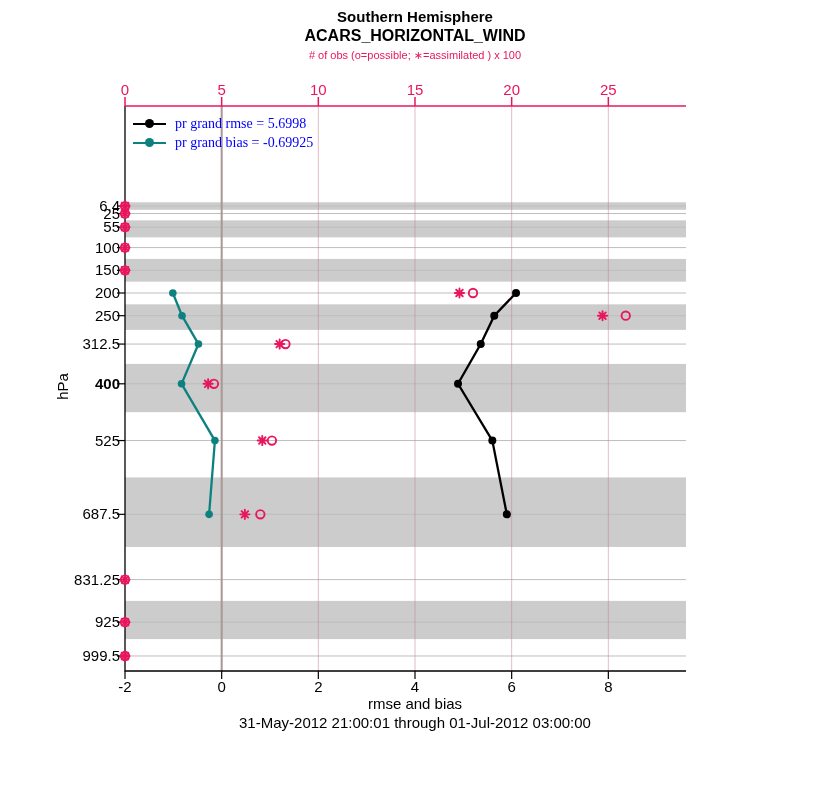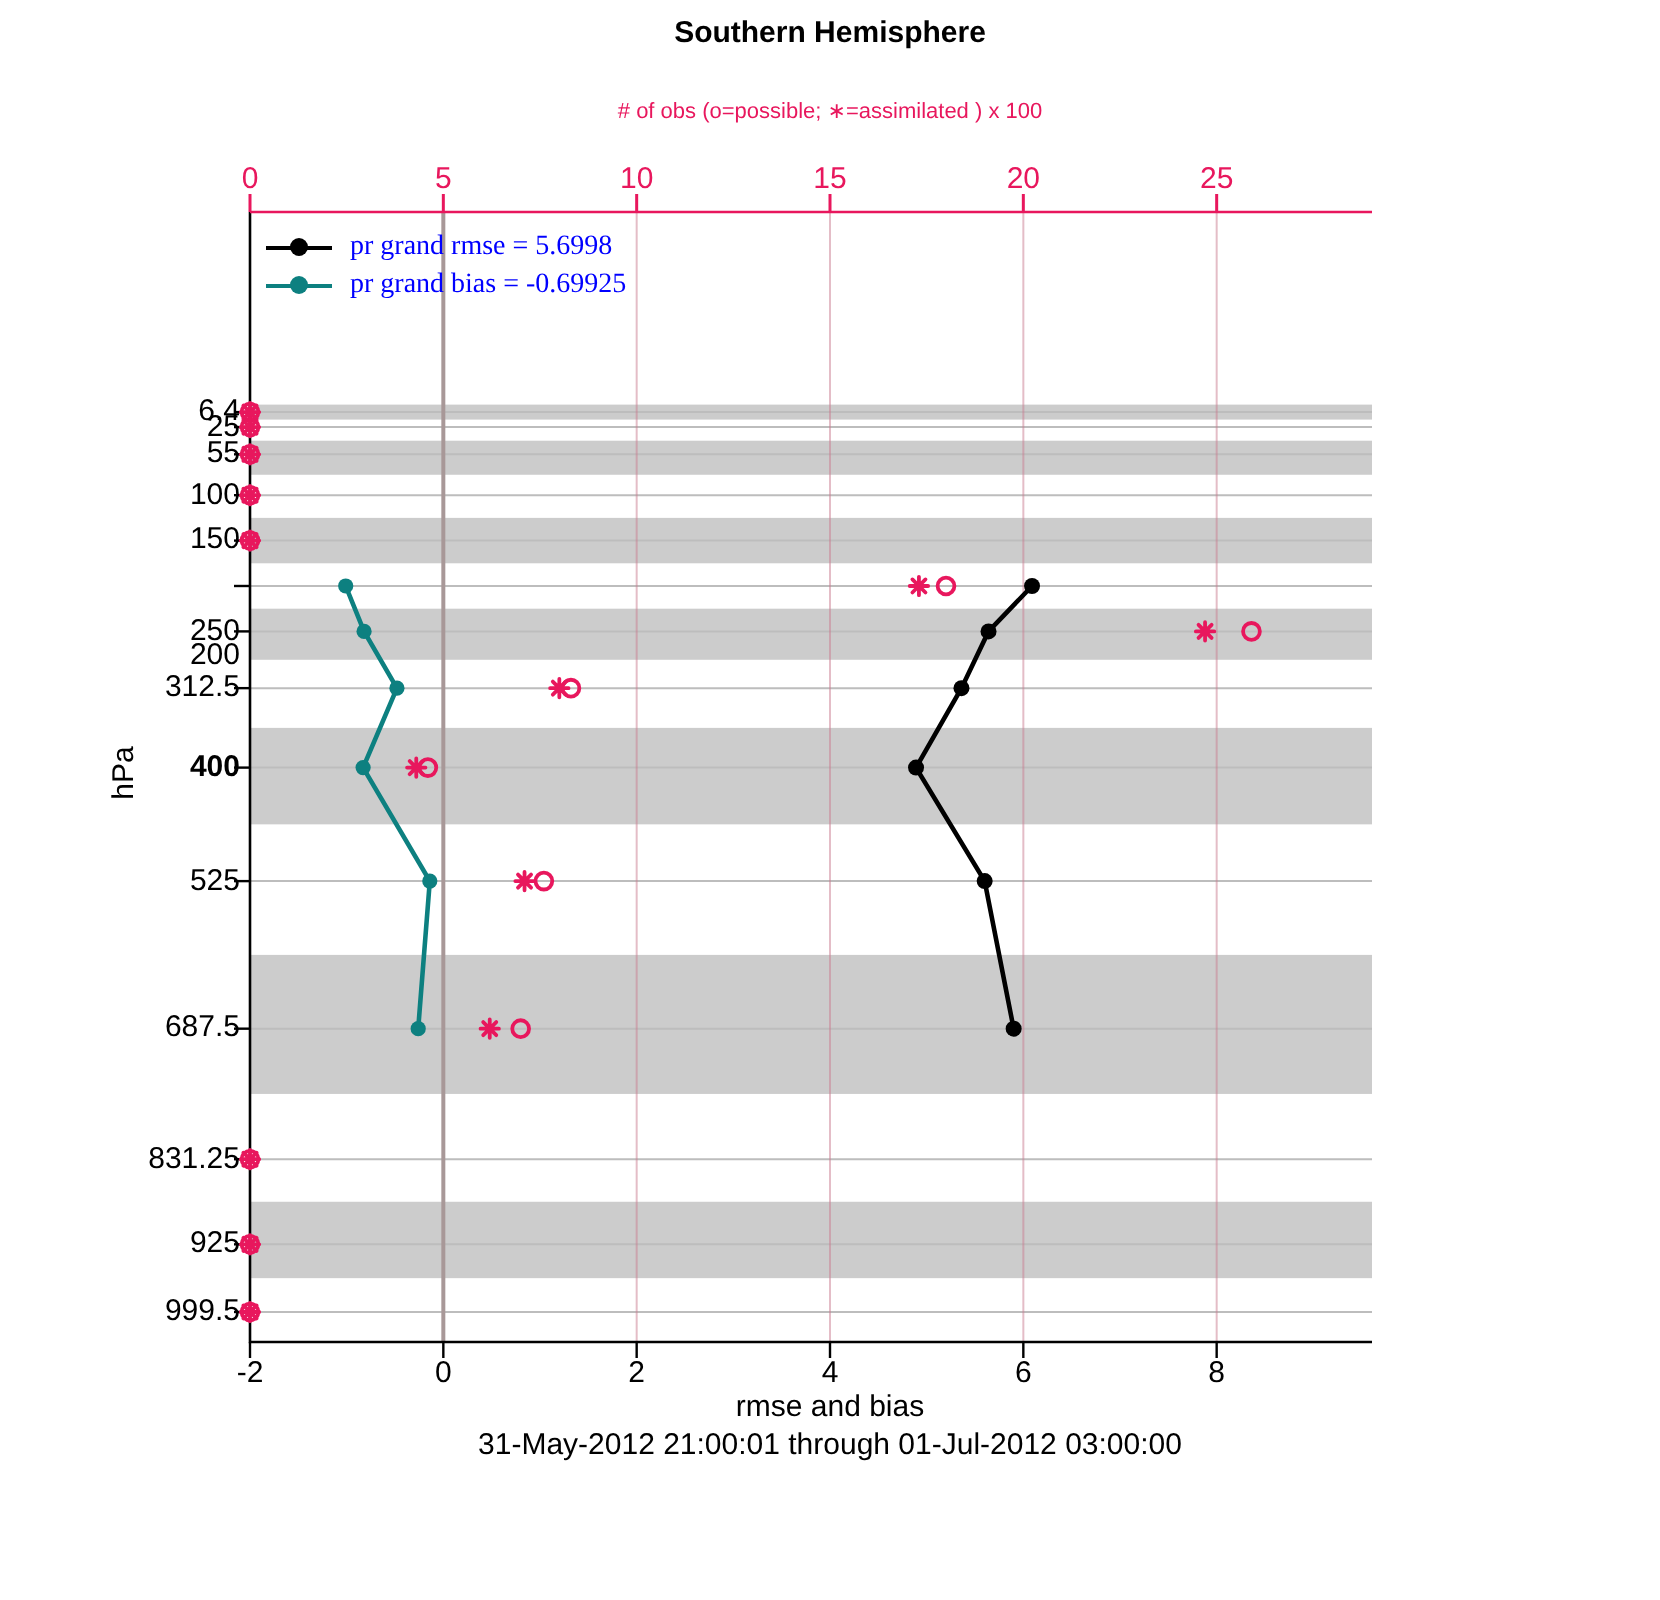--- a/index.html
+++ b/index.html
@@ -23,20 +23,21 @@
   .ticklabel{position:absolute;font-size:15px;color:#000;}
   .ticklabel.center{transform:translateX(-50%);}
   .ylab-tick{position:absolute;font-size:15px;color:#000;width:62px;text-align:right;}
   svg{position:absolute;left:0;top:0;}
 </style>
 </head>
 <body>
 
 <div class="fig">
   <div class="abs title1">Southern Hemisphere</div>
+  <div class="abs title2">ACARS_HORIZONTAL_WIND</div>
   <div class="abs obslabel" id="obslabel" style="color: rgb(232, 23, 93);"># of obs (o=possible; ∗=assimilated ) x 100</div>
 
   <svg id="plot-svg" width="830" height="800">
       <rect x="125" y="202.3035075" width="580" height="7.491495000000015" fill="#cccccc"></rect>
       <rect x="125" y="220.3512" width="580" height="17.02612499999998" fill="#cccccc"></rect>
       <rect x="125" y="258.94375" width="580" height="22.701499999999953" fill="#cccccc"></rect>
       <rect x="125" y="304.34675" width="580" height="25.539187500000025" fill="#cccccc"></rect>
       <rect x="125" y="363.9381875" width="580" height="48.24068749999998" fill="#cccccc"></rect>
       <rect x="125" y="477.4456875" width="580" height="69.52334374999992" fill="#cccccc"></rect>
       <rect x="125" y="600.88509375" width="580" height="38.195273749999956" fill="#cccccc"></rect>
@@ -182,21 +183,21 @@
       <div class="ticklabel center" style="left: 318.333px; top: 678px;">2</div>
       <div class="ticklabel center" style="left: 415px; top: 678px;">4</div>
       <div class="ticklabel center" style="left: 511.667px; top: 678px;">6</div>
       <div class="ticklabel center" style="left: 608.333px; top: 678px;">8</div>
       <div class="ticklabel center" style="left: 705px; top: 678px;">10</div>
       <div class="ylab-tick" style="left: 58px; top: 197.049px;">6.4</div>
       <div class="ylab-tick" style="left: 58px; top: 204.541px;">25</div>
       <div class="ylab-tick" style="left: 58px; top: 218.162px;">55</div>
       <div class="ylab-tick" style="left: 58px; top: 238.593px;">100</div>
       <div class="ylab-tick" style="left: 58px; top: 261.294px;">150</div>
-      <div class="ylab-tick" style="left: 58px; top: 283.996px; margin-top: 35px;">200</div>
+      <div class="ylab-tick" style="left: 58px; top: 283.996px;">200</div>
       <div class="ylab-tick" style="left: 58px; top: 306.697px;">250</div>
       <div class="ylab-tick" style="left: 58px; top: 335.074px;">312.5</div>
       <div class="ylab-tick" style="left: 58px; top: 374.802px; font-weight: bold;">400</div>
       <div class="ylab-tick" style="left: 58px; top: 431.556px;">525</div>
       <div class="ylab-tick" style="left: 58px; top: 505.336px;">687.5</div>
       <div class="ylab-tick" style="left: 58px; top: 570.602px;">831.25</div>
       <div class="ylab-tick" style="left: 58px; top: 613.168px;">925</div>
       <div class="ylab-tick" style="left: 58px; top: 646.993px;">999.5</div>
     </div>
 </div>

